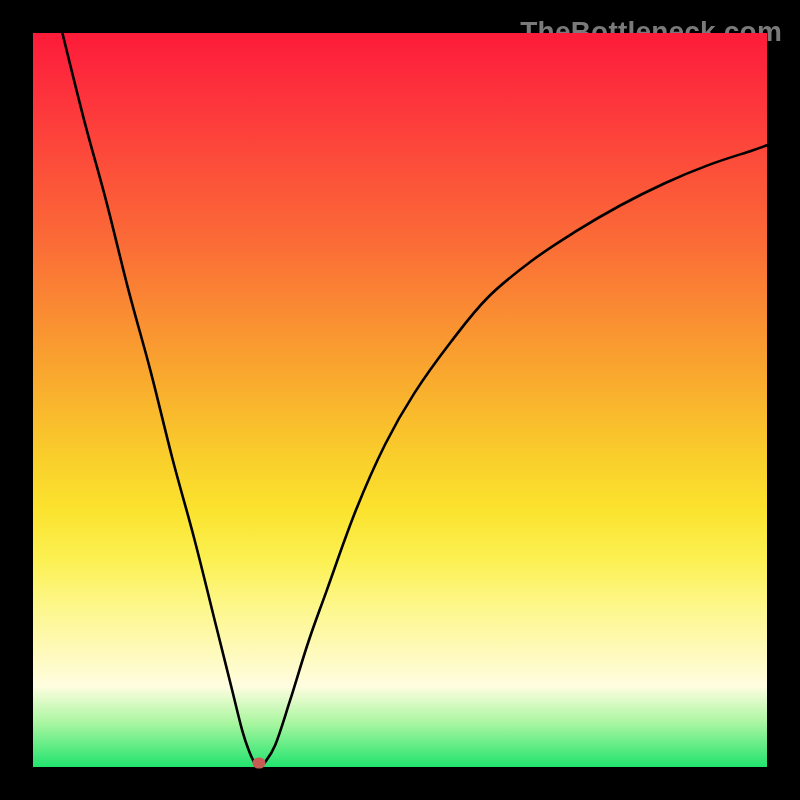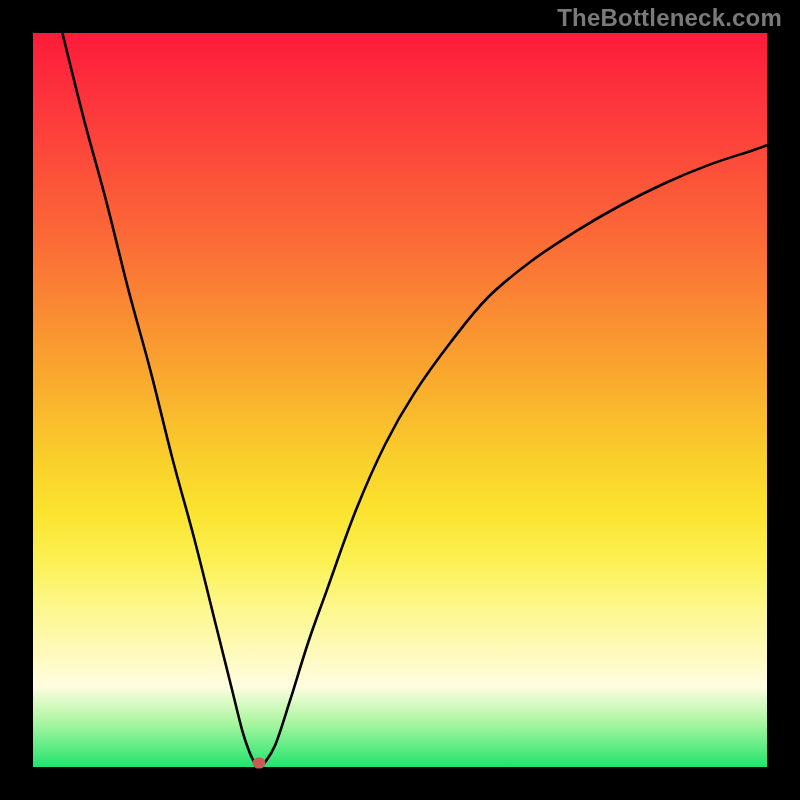--- a/index.html
+++ b/index.html
@@ -12,24 +12,24 @@
     overflow: hidden;
   }
   .frame {
     position: relative;
     width: 800px;
     height: 800px;
     background: #000;
   }
   .watermark {
     position: absolute;
-    top: 4px;
+    top: 16px;
     right: 18px;
     color: #7a7a7a;
-    font-size: 24px;
+    font-size: 28px;
     font-weight: 600;
     letter-spacing: 0.2px;
     user-select: none;
   }
   .plot-area {
     position: absolute;
     left: 33px;
     top: 33px;
     width: 734px;
     height: 734px;

